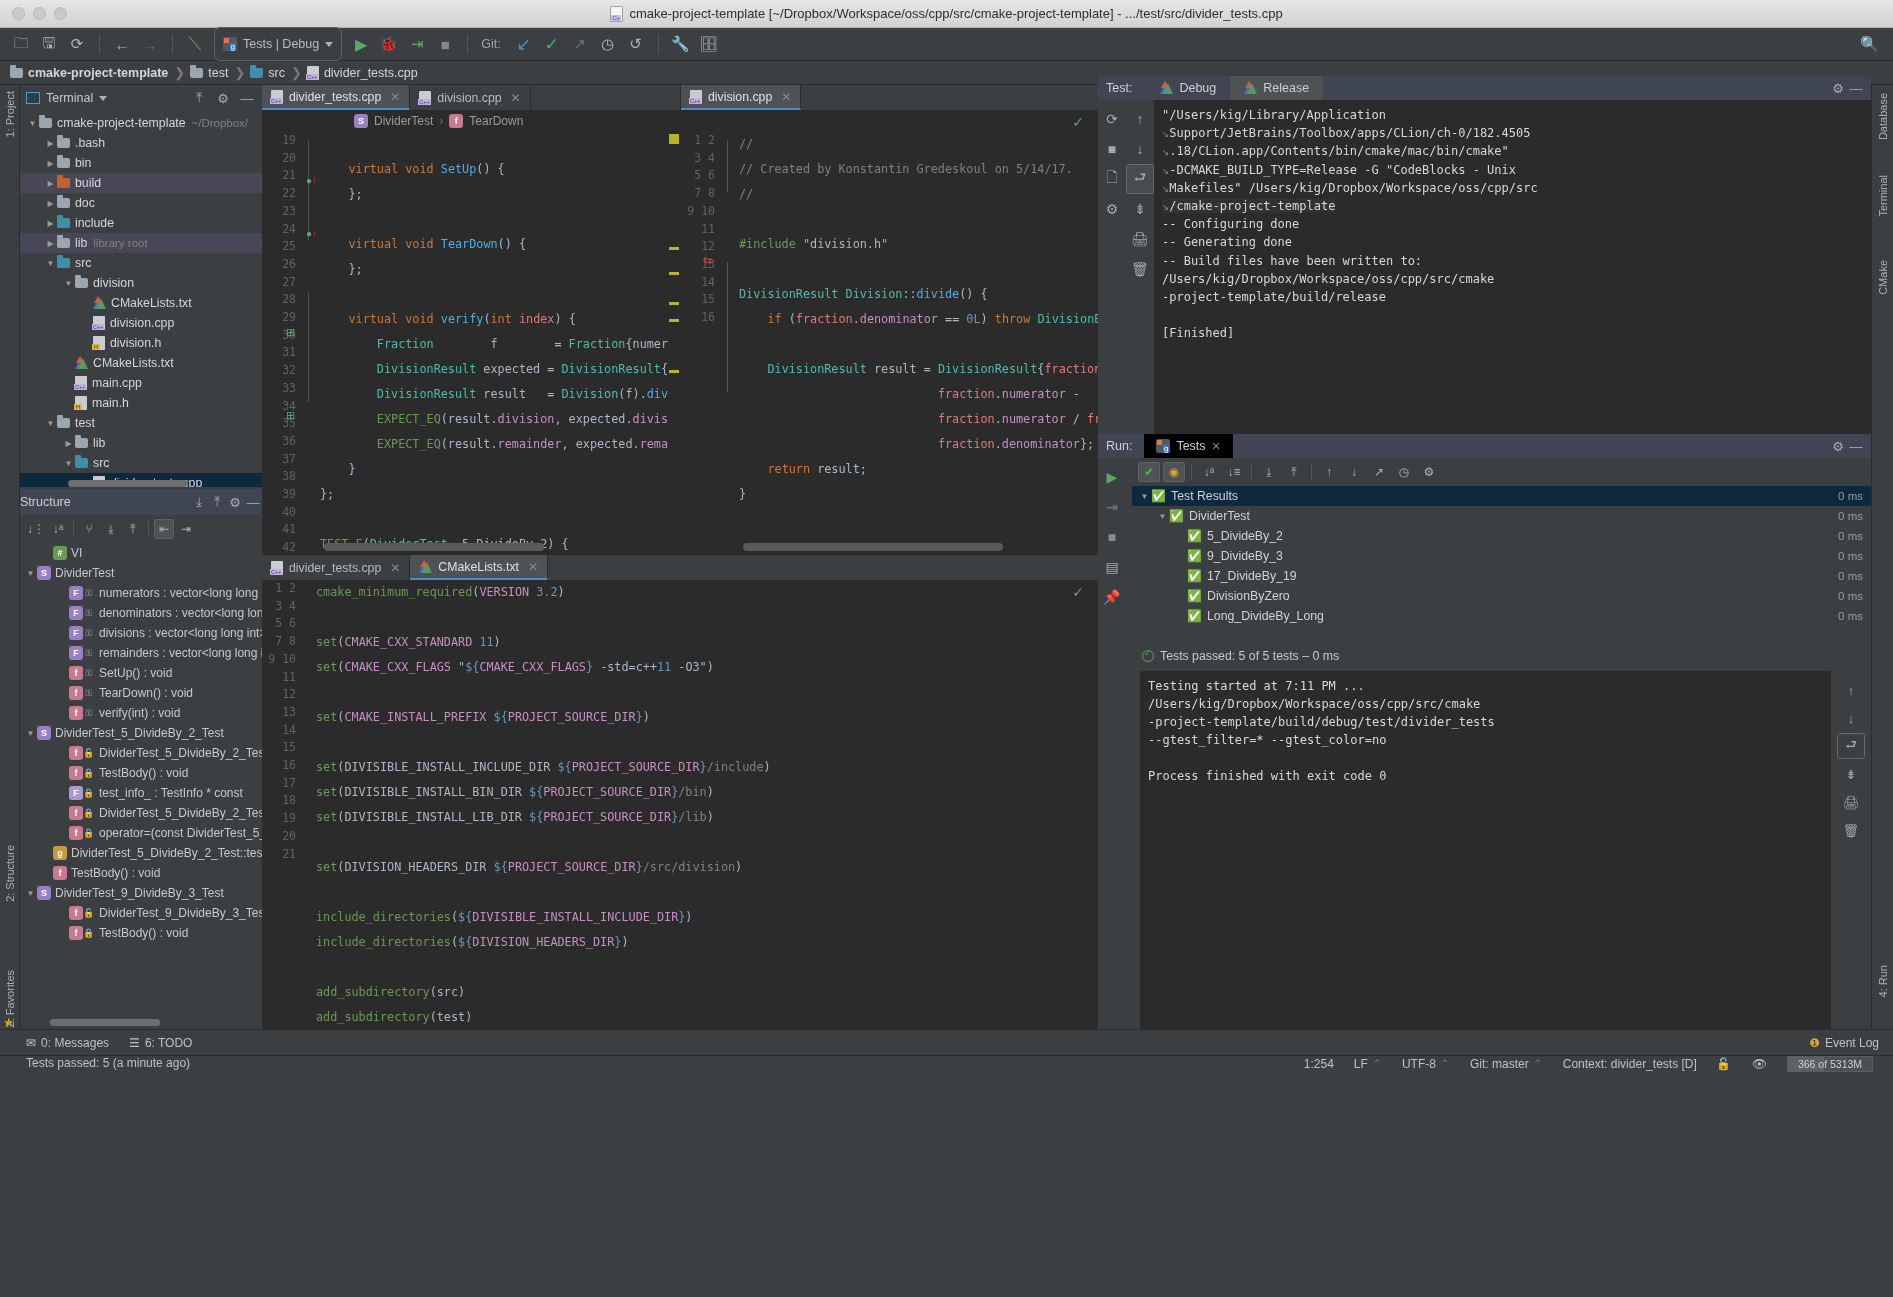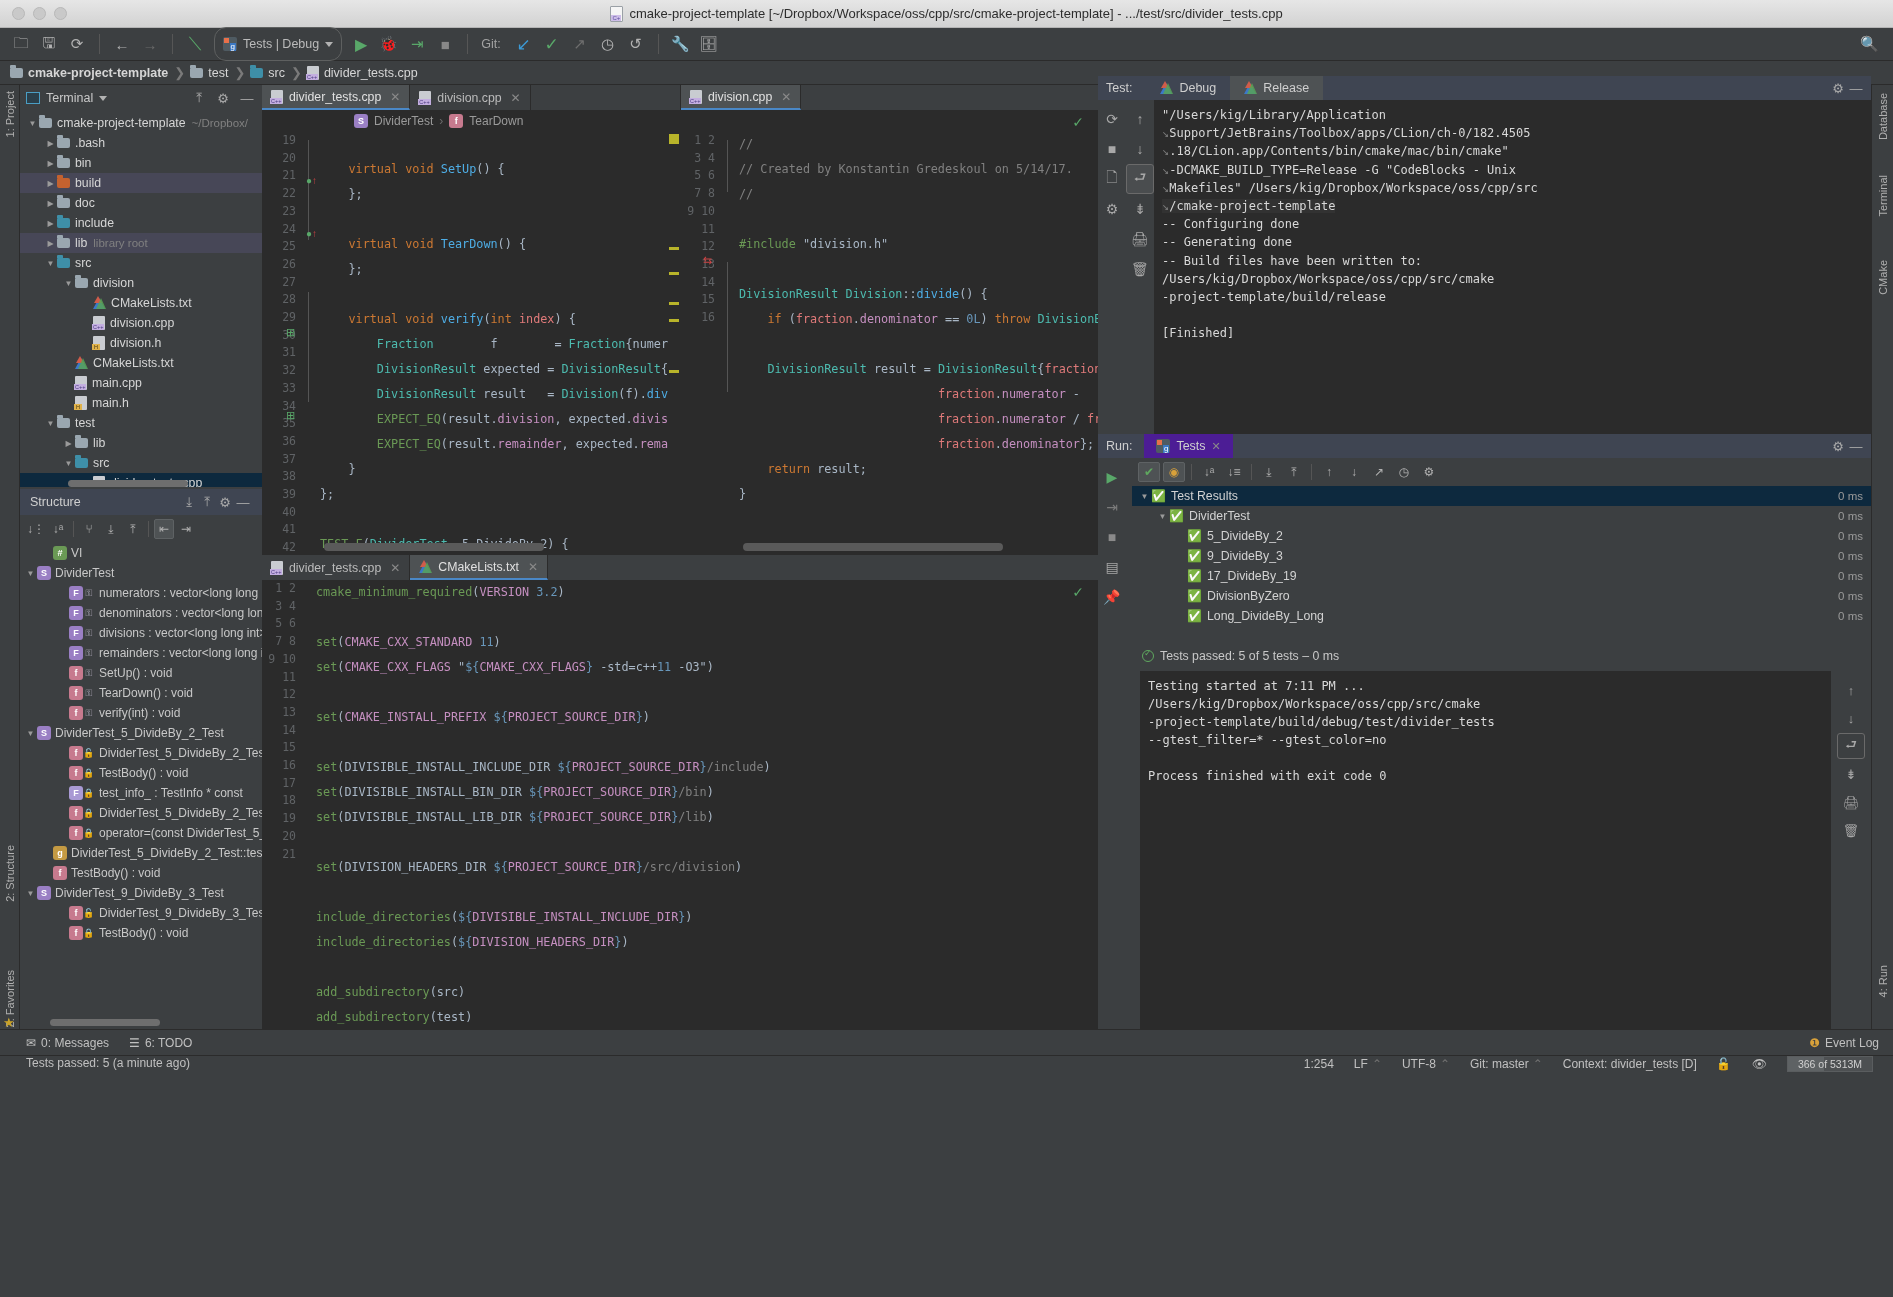--- a/index.html
+++ b/index.html
@@ -20,21 +20,21 @@
   .doc-ico:after { content:"C+"; position:absolute; left:0; bottom:0; font-size:6px;
     color:#5b4f9e; background:#cdbde8; padding:0 1px; line-height:6px; }
 
   
   .toolbar { position:absolute; left:0; top:28px; width:1893px; height:33px;
     background:#3c3f41; display:flex; align-items:center; padding-left:8px; gap:2px;
     border-bottom:1px solid #2b2b2b; }
   .tbtn { width:26px; height:26px; display:flex; align-items:center; justify-content:center;
     border-radius:3px; color:#b2b2b2; font-size:15px; }
   .tsep { width:1px; height:20px; background:#565656; margin:0 7px; }
-  .runcfg { height:24px; border:1px solid #5e6060; border-radius:12px; display:flex;
+  .runcfg { height:24px; border:1px solid #5e6060; border-radius:6px; display:flex;
     align-items:center; gap:6px; padding:16px 8px; color:#bbbbbb; font-size:12.5px; margin:0 4px; }
   .runcfg-ico { width:14px; height:14px; background:#4f5b62; border-radius:2px; position:relative;
     display:flex; align-items:center; justify-content:center; }
   .runcfg-ico:before { content:""; position:absolute; left:1px; top:1px; width:5px; height:5px; background:#e8704a; }
   .runcfg-ico:after { content:"g"; position:absolute; right:1px; bottom:0px; font-size:8px;
     color:#fff; background:#3b78c3; line-height:8px; padding:0 1px; }
   .caret-dn { width:0;height:0;border-left:4px solid transparent;border-right:4px solid transparent;
     border-top:5px solid #b2b2b2; }
   .play-ico { color:#59a869; font-size:16px; }
   .git-label { color:#a3a3a3; font-size:12.5px; margin:0 8px 0 4px; }
@@ -93,21 +93,21 @@
   .file-ico.cpp:after { content:"C++"; position:absolute; left:-1px; bottom:0; font-size:5.5px;
     color:#4a3a80; background:#c3aee0; line-height:6.5px; padding:0 1px; }
   .file-ico.h:after { content:"H"; position:absolute; left:-1px; bottom:0; font-size:5.5px;
     color:#4a3a10; background:#e0b24a; line-height:6.5px; padding:0 2px; }
   .hscroll { position:absolute; left:48px; bottom:2px; width:120px; height:7px;
     background:#6e6e6e; border-radius:4px; }
 
   
   .struct-panel { position:absolute; left:20px; top:489px; width:242px; height:540px; background:#3c3f41; }
   .struct-head { height:26px; background:#3f4552; display:flex; align-items:center;
-    padding:0 10px; color:#d0d0d0; font-size:12.5px; }
+    padding:0 0; color:#d0d0d0; font-size:12.5px; }
   .struct-tb { height:28px; display:flex; align-items:center; gap:2px; padding:0 6px;
     color:#b0b0b0; font-size:12px; }
   .stb { width:20px; height:20px; display:flex; align-items:center; justify-content:center;
     border-radius:2px; }
   .stb.on { background:#4e5254; border:1px solid #5e6264; }
   .stb-sep { width:1px; height:16px; background:#555; margin:0 3px; }
   .struct-tree { height:465px; overflow:hidden; position:relative; }
   .srow { height:20px; display:flex; align-items:center; font-size:12px; color:#c8c8c8;
     white-space:nowrap; }
   .sq { width:14px; height:14px; border-radius:3px; font-size:9px; color:#fff;
@@ -168,21 +168,21 @@
   .rail-btn.boxed { border:1px solid #6a6a6a; border-radius:3px; background:#4a4d4f; }
   .cm-out { flex:1; background:#2b2b2b; font-family:"DejaVu Sans Mono", monospace;
     font-size:12px; line-height:18.2px; color:#d8d8d8; padding:6px 0 0 8px; white-space:pre; overflow:hidden;}
   .cm-out .wrapmark { color:#787878; }
   .cm-hl { background:#323232; }
 
   
   .run-panel { position:absolute; left:1098px; top:434px; width:773px; height:595px; background:#3c3f41; }
   .run-head { height:24px; background:#3f4552; display:flex; align-items:center; font-size:12.5px;
     color:#cfcfcf; padding-left:8px; }
-  .run-tab { display:flex; align-items:center; gap:6px; padding:0 12px; height:24px; background:#4c1d95; margin-left:12px;}
+  .run-tab { display:flex; align-items:center; gap:6px; padding:0 12px; height:24px; background:#000000; margin-left:12px;}
   .run-body { display:flex; height:571px; }
   .run-rail { width:34px; background:#3c3f41; padding-top:4px; }
   .run-main { flex:1; display:flex; flex-direction:column; }
   .tests-tb { height:28px; display:flex; align-items:center; gap:3px; padding:0 6px;
     color:#b0b0b0; font-size:12px; background:#3c3f41; }
   .ttb { width:22px; height:20px; display:flex;align-items:center;justify-content:center;border-radius:2px;}
   .ttb.on { background:#4e5254; border:1px solid #5e6264; }
   .tests-split { display:flex; flex:1; }
   .tr { height:20px; display:flex; align-items:center; font-size:12.3px; color:#d2d2d2; }
   .tr.sel { background:#0d293e; }

